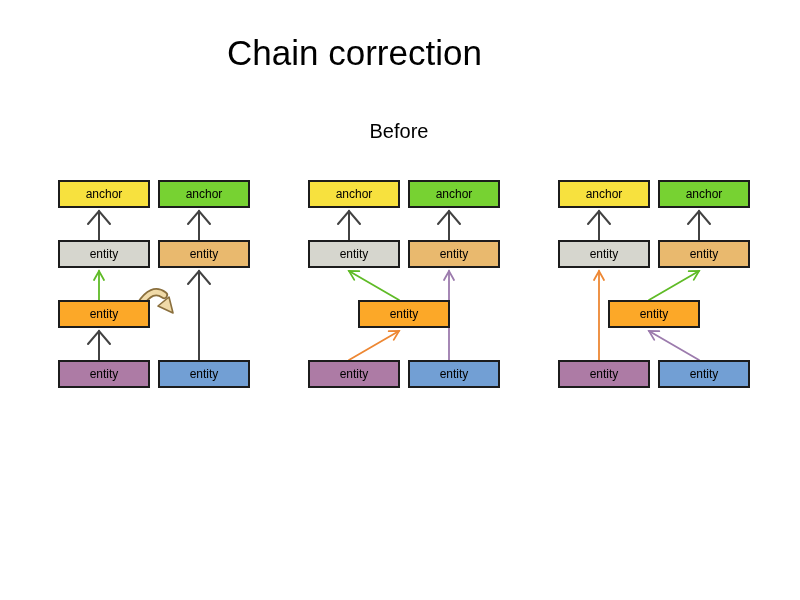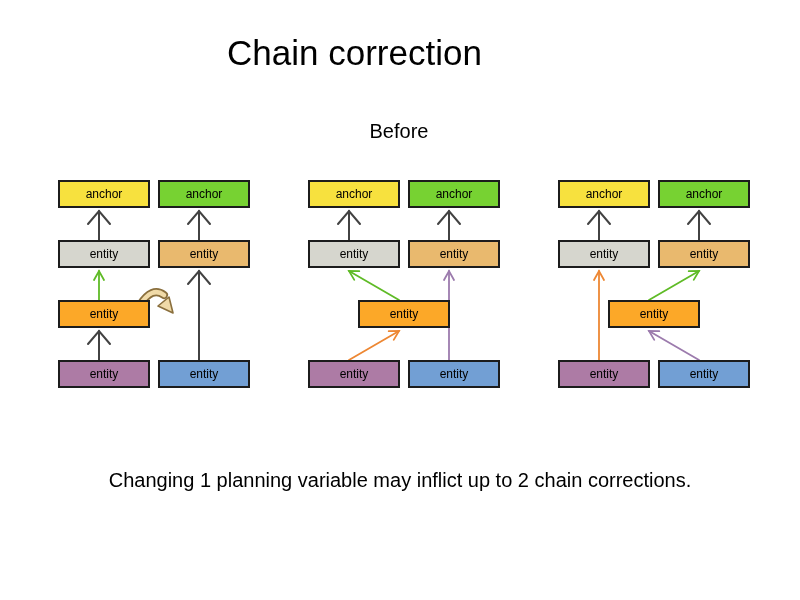--- a/index.html
+++ b/index.html
@@ -130,14 +130,13 @@
       <div class="node node-blue" style="left: 408px; top: 360px;">entity</div>
       <div class="node node-yellow" style="left: 558px; top: 180px;">anchor</div>
       <div class="node node-green" style="left: 658px; top: 180px;">anchor</div>
       <div class="node node-gray" style="left: 558px; top: 240px;">entity</div>
       <div class="node node-tan" style="left: 658px; top: 240px;">entity</div>
       <div class="node node-orange" style="left: 608px; top: 300px;">entity</div>
       <div class="node node-purple" style="left: 558px; top: 360px;">entity</div>
       <div class="node node-blue" style="left: 658px; top: 360px;">entity</div>
     </div>
 
-  <div class="caption">Changing 1 planning variable may inflict up to 2 chain corrections.</div>
 </div>
 
 </body></html>

